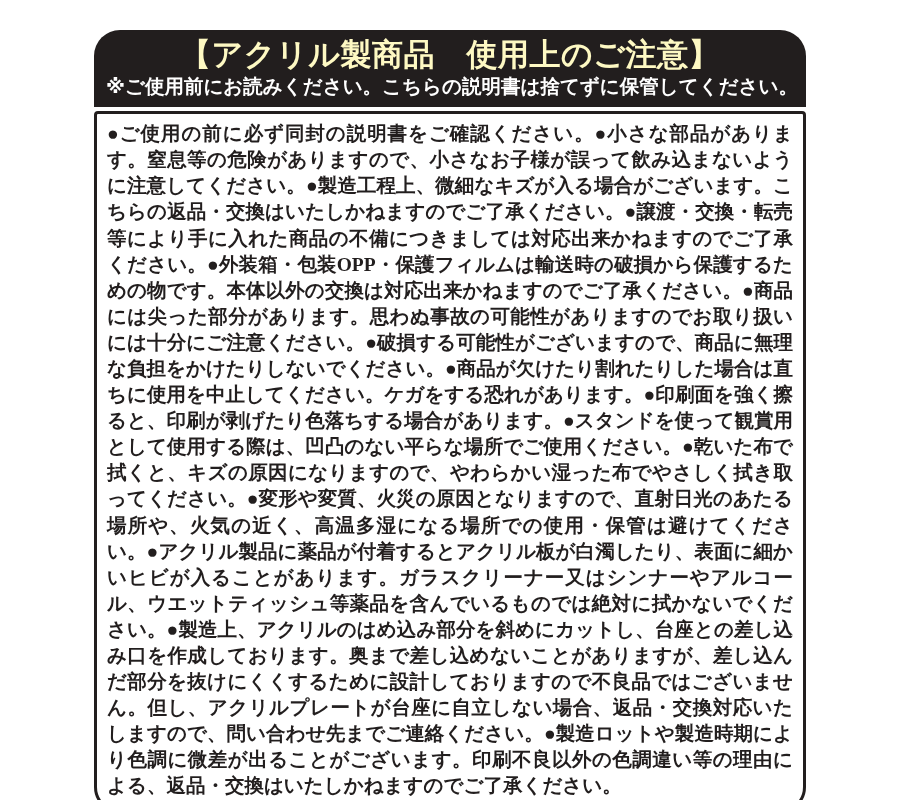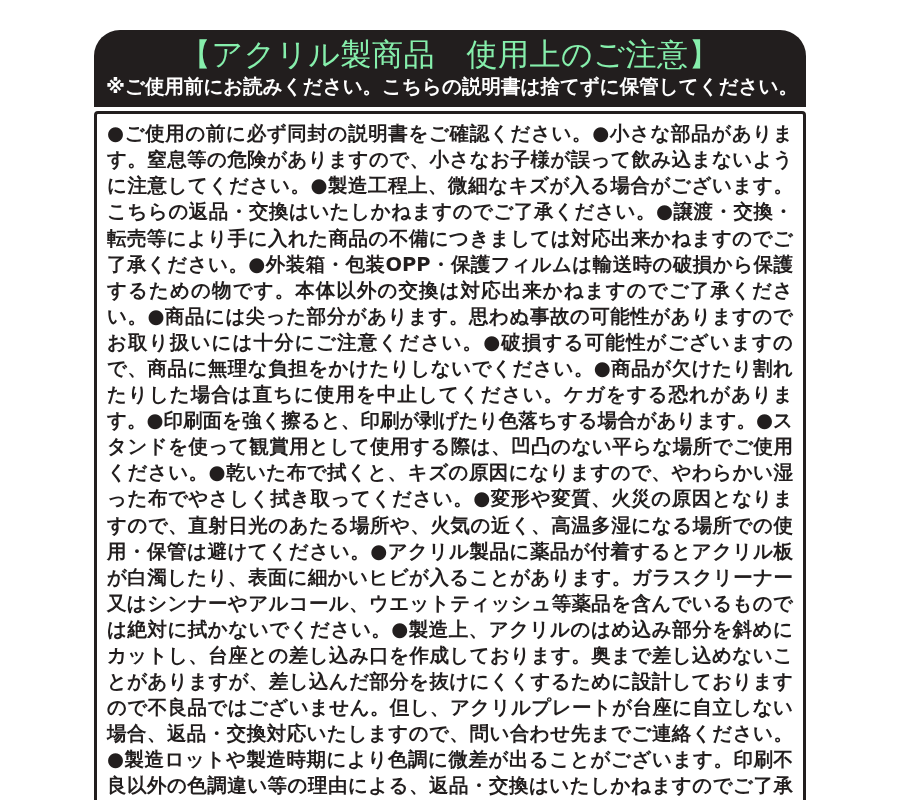--- a/index.html
+++ b/index.html
@@ -25,22 +25,22 @@
     top: 30px;
     width: 712px;
   }
   .label-header {
     background: var(--ink);
     border-radius: 26px 26px 0 0;
     padding: 7px 12px 9px;
     text-align: center;
   }
   .label-title {
-    color: #86efac;
-    font-weight: normal;
+    color: #fef9c3;
+    font-weight: bold;
     font-size: 31px;
     line-height: 1.12;
     letter-spacing: 0.5px;
     white-space: nowrap;
   }
   .label-subtitle {
     color: #ffffff;
     font-weight: bold;
     font-size: 19.5px;
     line-height: 1.15;
@@ -58,21 +58,21 @@
   .notice-paragraph {
     margin: 0;
     color: var(--ink);
     font-weight: bold;
     font-size: 19.5px;
     line-height: 26.1px;
     text-align: justify;
     text-justify: inter-ideograph;
     word-break: break-all;
   }
-  .notice-item { display: inline; }
+  .notice-item { display: inline; font-family: Liberation Serif, serif; }
 </style>
 </head>
 <body>
 
 <div class="label-box">
   <div class="label-header">
     <div class="label-title">【アクリル製商品　使用上のご注意】</div>
     <div class="label-subtitle">※ご使用前にお読みください。こちらの説明書は捨てずに保管してください。</div>
   </div>
   <div class="label-body">

